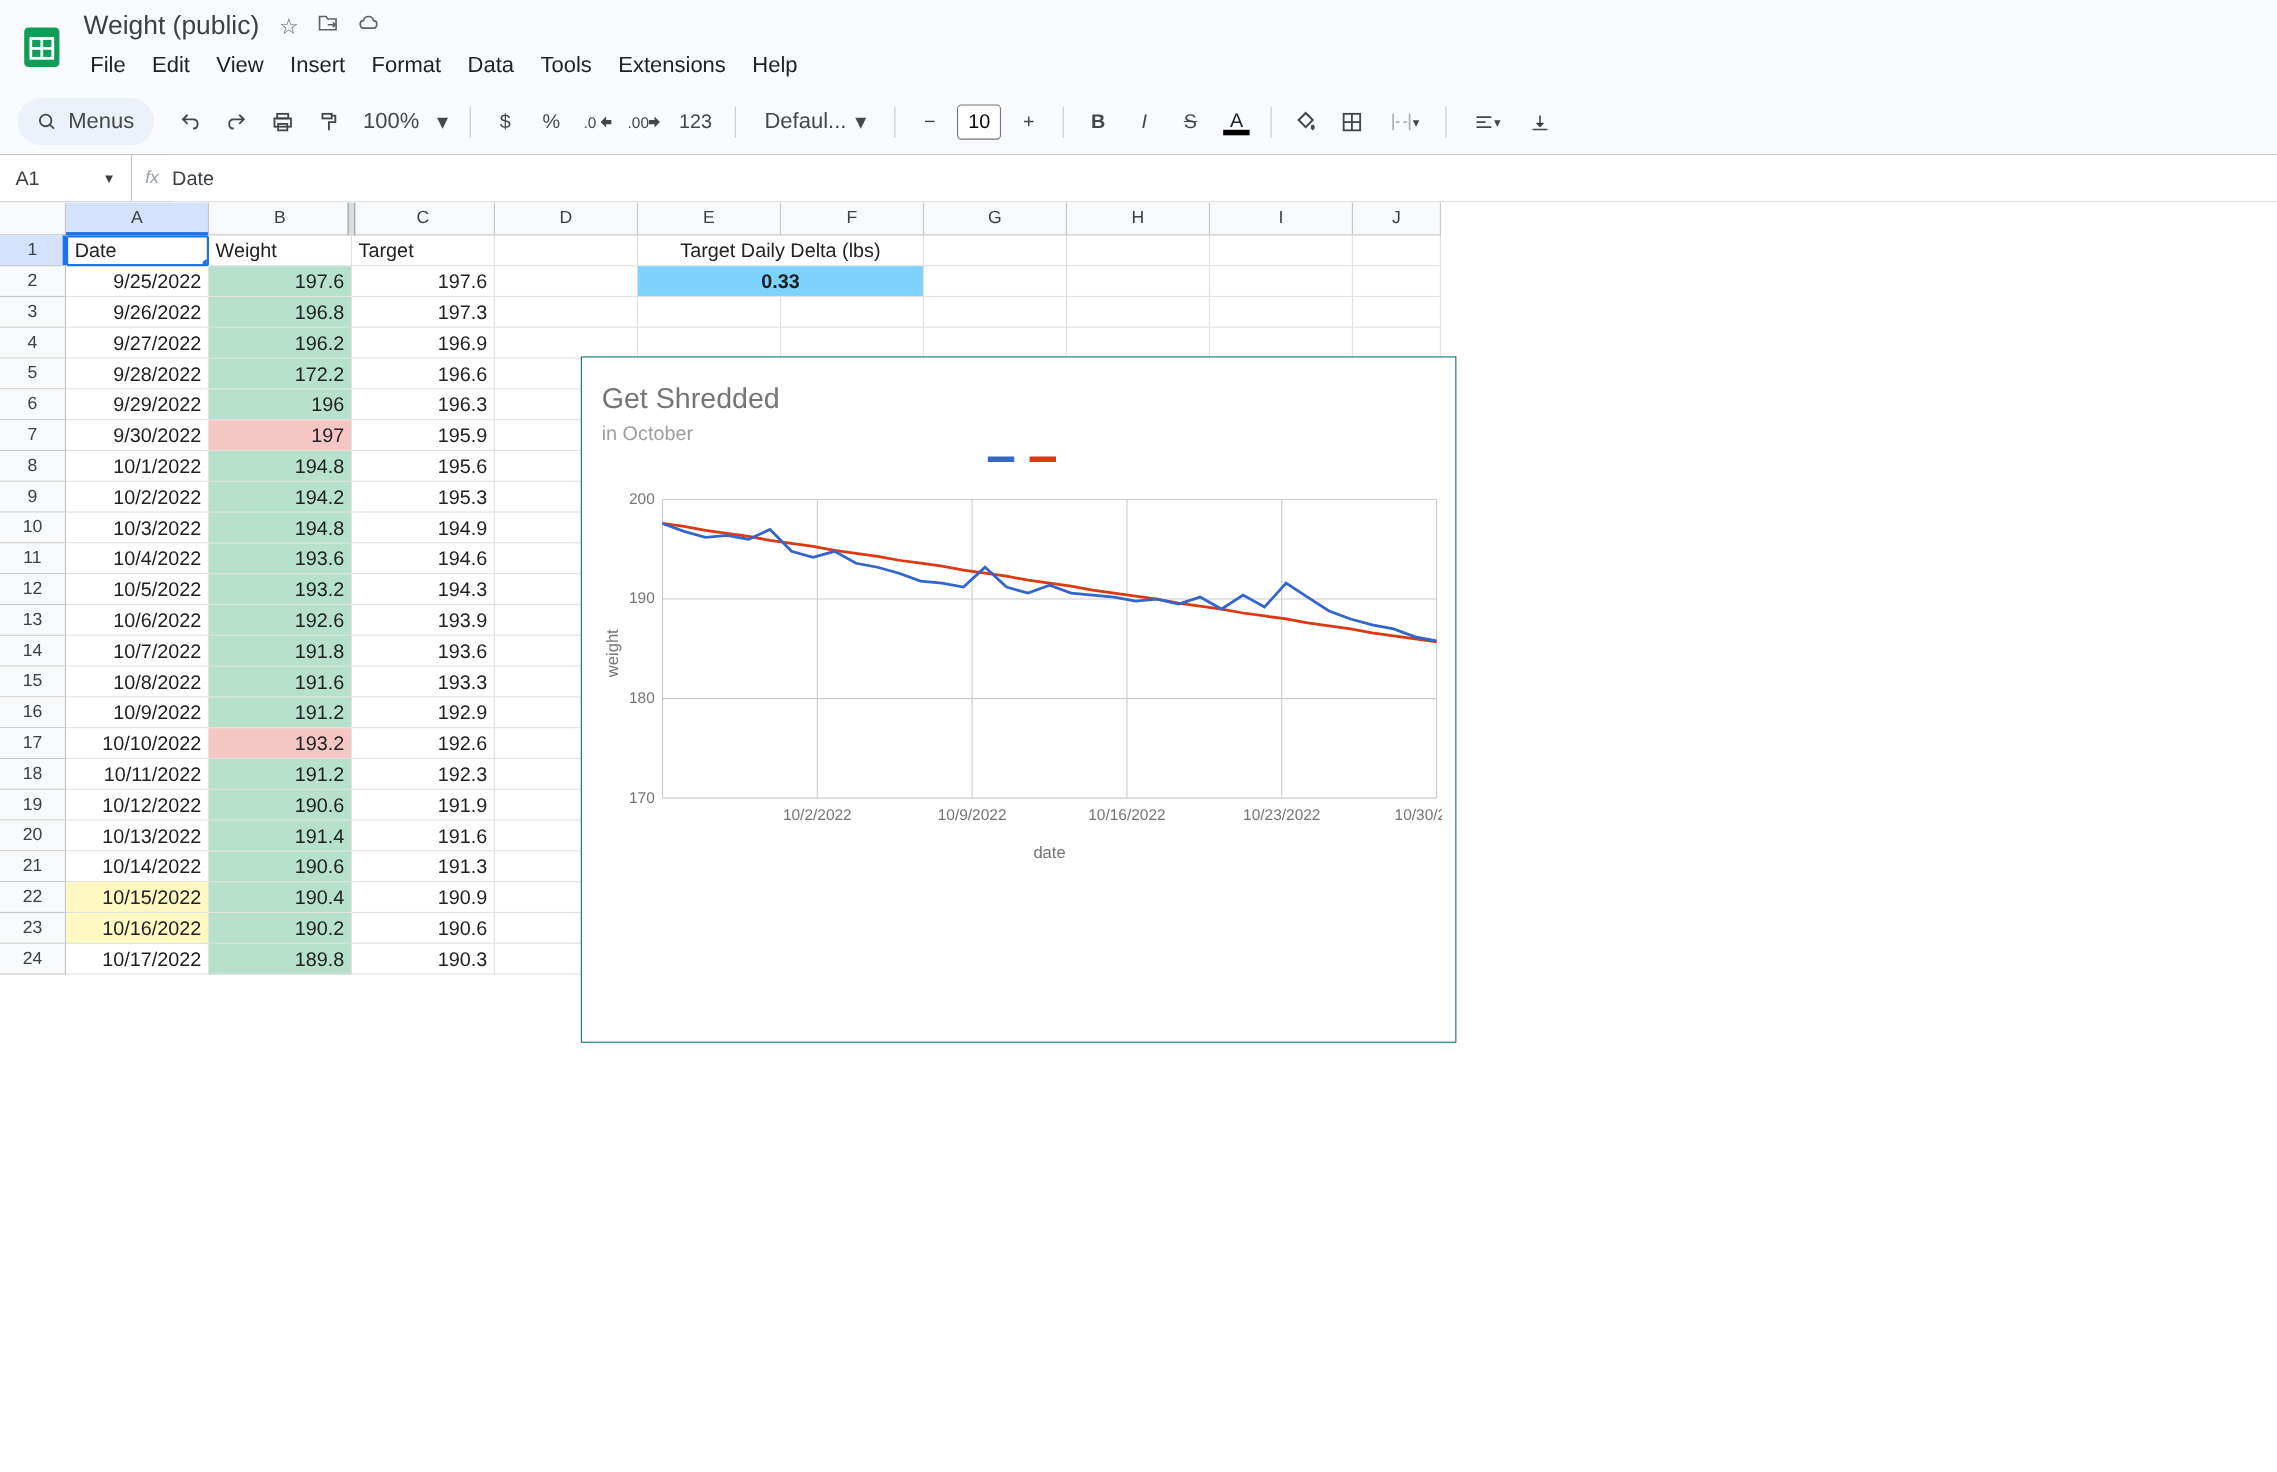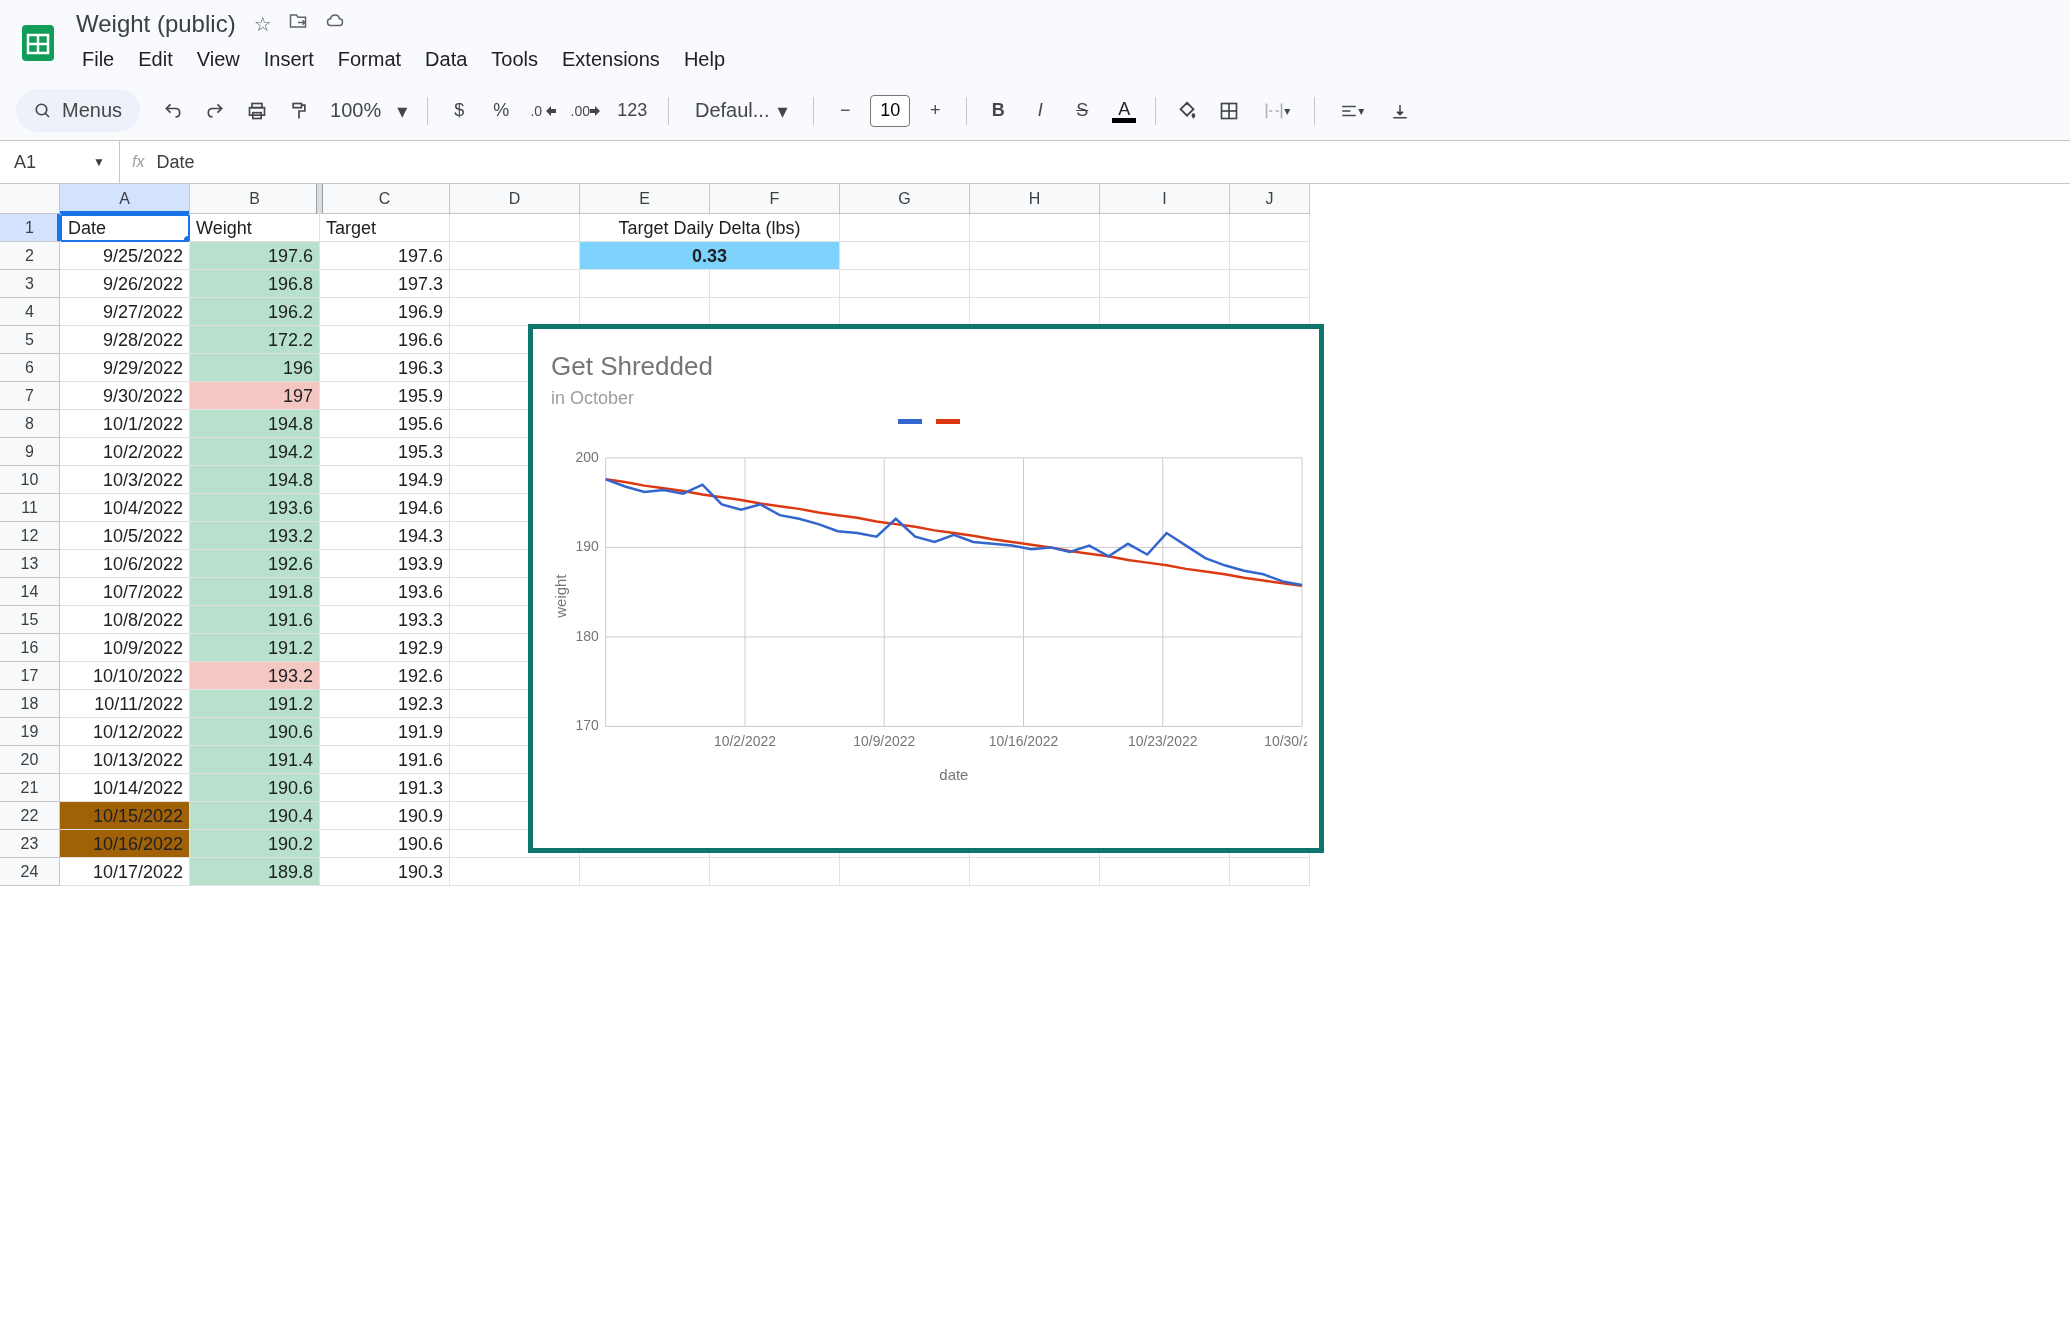--- a/index.html
+++ b/index.html
@@ -43,28 +43,28 @@
   .row-header { background: #f8f9fa; border-right: 1px solid #c7c7c7; border-bottom: 1px solid #c7c7c7; text-align: center; font-size: 16px; color: #3c4043; height: 28px; line-height: 28px; }
   .row-header.selected { background: #d3e3fd; position: relative; }
   .row-header.selected::after { content: ''; position: absolute; right: -1px; top: 0; bottom: 0; width: 3px; background: #1a73e8; }
   .corner { background: #f8f9fa; border-right: 1px solid #c7c7c7; border-bottom: 1px solid #c7c7c7; height: 30px; }
   .cell { border-right: 1px solid #e1e1e1; border-bottom: 1px solid #e1e1e1; height: 28px; line-height: 28px; padding: 0 6px; font-size: 18px; color: #202124; overflow: hidden; white-space: nowrap; }
   .cell.right { text-align: right; }
   .cell.center { text-align: center; }
   .cell.bold { font-weight: bold; }
   .cell.green { background: #b7e1cd; }
   .cell.red { background: #f4c7c3; }
-  .cell.amber { background: #a16207; }
+  .cell.amber { background: #fef9c3; }
   .cell.blue { background: #7dd3fc; }
   .cell.selected { border: 2px solid #1a73e8; border-radius: 2px; position: relative; z-index: 5; line-height: 24px; }
   .cell.selected::after { content: ''; position: absolute; right: -4px; bottom: -4px; width: 8px; height: 8px; background: #1a73e8; border-radius: 50%; }
   .freeze-bar { position: absolute; width: 7px; height: 30px; background: #dadce0; border-left: 1px solid #9aa0a6; border-right: 1px solid #9aa0a6; cursor: col-resize; z-index: 10; top: 0;}
   
   
-  .chart-box { position: absolute; top: 140px; left: 528px; width: 796px; height: 529px; background: #fff; border: 5px solid #0f766e; z-index: 20; padding: 22px 12px 12px 18px; }
+  .chart-box { position: absolute; top: 140px; left: 528px; width: 796px; height: 624px; background: #fff; border: 1px solid #0f766e; z-index: 20; padding: 22px 12px 12px 18px; }
   .chart-title { font-size: 26px; color: #757575; font-weight: 400; margin-bottom: 6px; }
   .chart-subtitle { font-size: 18px; color: #9e9e9e; margin-bottom: 10px; }
   .chart-legend { display: flex; justify-content: center; gap: 14px; margin-bottom: 8px; }
   .legend-swatch { width: 24px; height: 5px; }
   .chart-svg { width: 100%; }
 </style>
 </head>
 <body>
 
 <div class="header">

